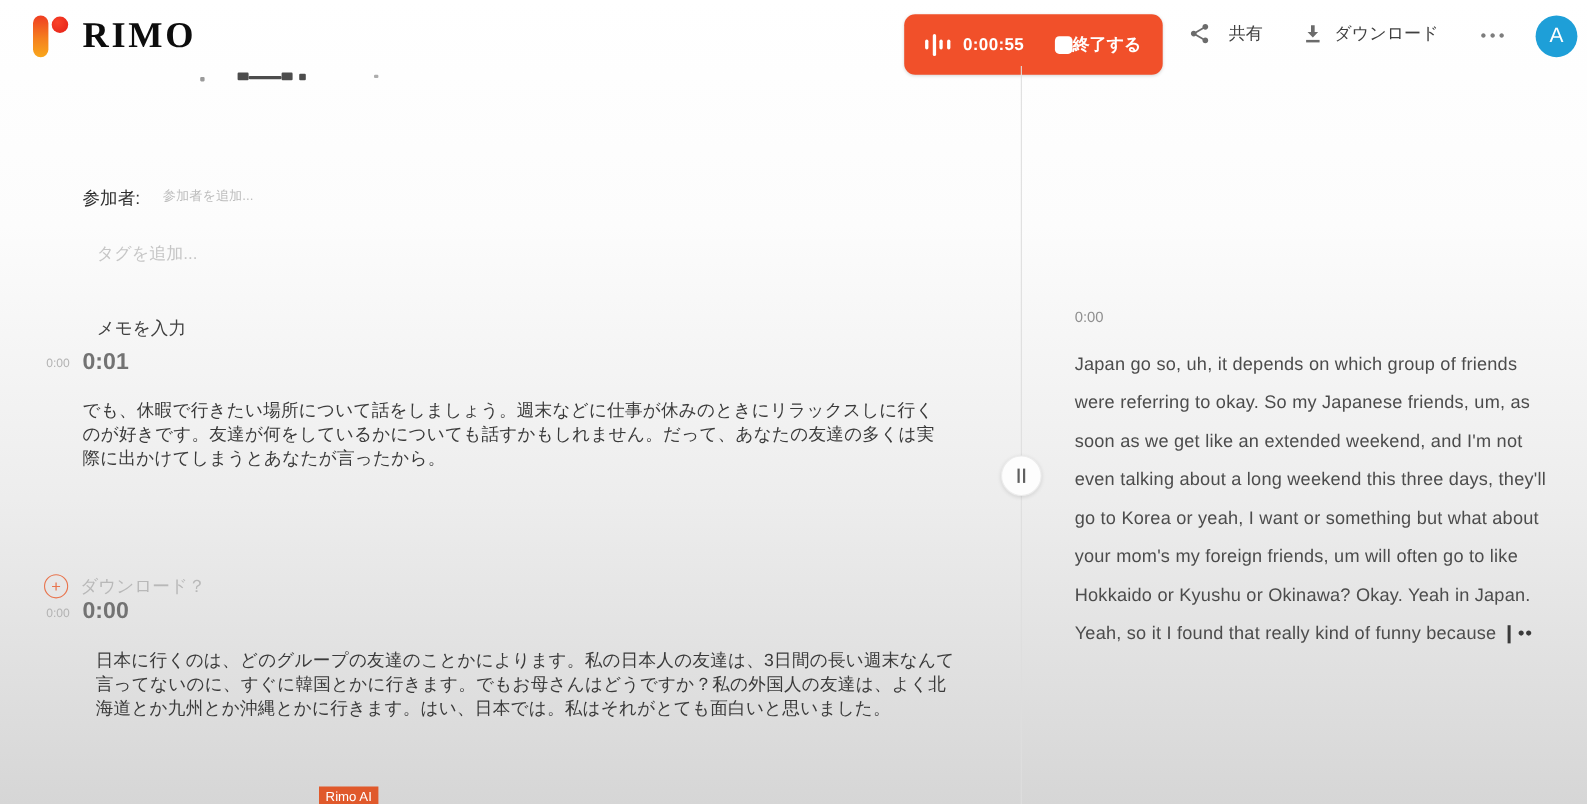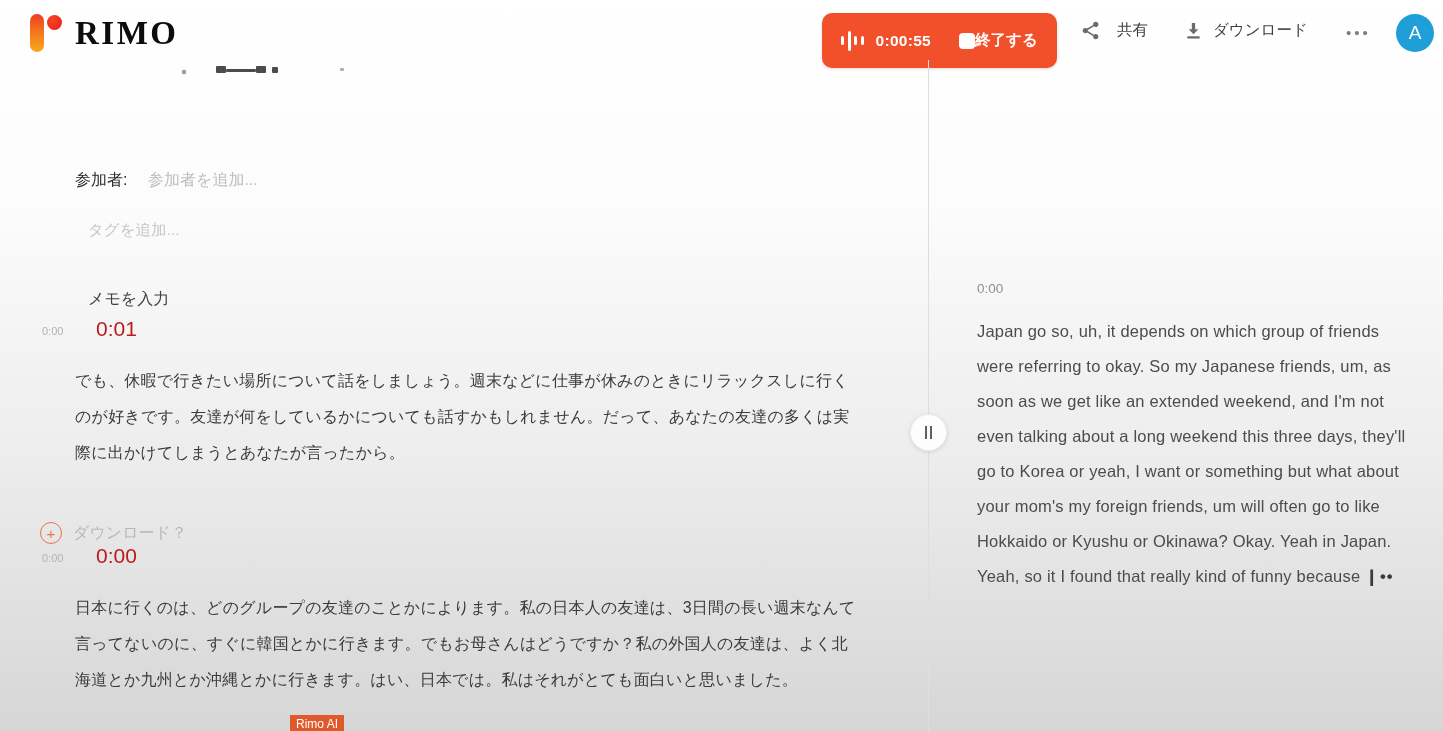--- a/index.html
+++ b/index.html
@@ -40,27 +40,27 @@
                letter-spacing:3px; cursor:pointer; }
   .avatar { position:absolute; left:1396px; top:14px; width:38px; height:38px; border-radius:50%;
     background:#1e9fd8; color:#fff; font-size:19px; display:flex; align-items:center;
     justify-content:center; cursor:pointer; }
 
   
   .left-panel { position:absolute; left:0; top:60px; width:928px; height:671px; }
   .clip-frag { position:absolute; }
   .clip-frag div { position:absolute; background:#4c4c4c; border-radius:1px; }
   .meta-label { position:absolute; left:75px; top:110px; font-size:16px; color:#2f2f2f; font-weight:500; }
-  .meta-participants { position:absolute; left:148px; top:110px; font-size:16px; color:#bdbdbd; cursor:text; }
+  .meta-participants { position:absolute; left:148px; top:110px; font-size:12px; color:#bdbdbd; cursor:text; }
   .meta-tags { position:absolute; left:88px; top:160px; font-size:15.5px; color:#c6c6c6; cursor:text; }
   .meta-memo { position:absolute; left:88px; top:229px; font-size:16px; color:#404040; cursor:text; }
 
   .time-small { position:absolute; left:42px; font-size:11px; color:#b3b3b3; }
-  .time-bold { position:absolute; left:75px; font-size:21px; font-weight:400; color:#b91c1c; cursor:pointer;margin-left:21px; }
-  .jp-para { position:absolute; left:75px; width:784px; font-size:16px; line-height:36px;
+  .time-bold { position:absolute; left:75px; font-size:21px; font-weight:700; color:#737373; cursor:pointer; }
+  .jp-para { position:absolute; left:75px; width:784px; font-size:16px; line-height:22px;
              color:#3a3a3a; letter-spacing:.2px; cursor:text; }
 
   .add-row { position:absolute; left:40px; top:462px; display:flex; align-items:center; gap:11px; cursor:pointer; }
   .plus-circle { width:22px; height:22px; border:1.5px solid #e8744d; border-radius:50%;
     color:#e8744d; font-size:15px; display:flex; align-items:center; justify-content:center; line-height:1; }
   .add-label { font-size:16px; color:#b8b8b8; }
 
   .ai-cursor-label { position:absolute; left:290px; top:655px; background:#e0592b; color:#fff;
     font-size:12px; padding:2px 6px 3px; white-space:nowrap; z-index:5; }
 
@@ -147,21 +147,21 @@
   <span class="time-bold" style="top:257px;">0:01</span>
   <p class="jp-para" style="top:303px;">でも、休暇で行きたい場所について話をしましょう。週末などに仕事が休みのときにリラックスしに行くのが好きです。友達が何をしているかについても話すかもしれません。だって、あなたの友達の多くは実際に出かけてしまうとあなたが言ったから。</p>
 
   <div class="add-row">
     <span class="plus-circle">+</span>
     <span class="add-label">ダウンロード？</span>
   </div>
 
   <span class="time-small" style="top:492px;">0:00</span>
   <span class="time-bold" style="top:484px;">0:00</span>
-  <p class="jp-para" style="top:530px;">日本に行くのは、どのグループの友達のことかによります。私の日本人の友達は、3日間の長い週末なんて言ってないのに、すぐに韓国とかに行きます。でもお母さんはどうですか？私の外国人の友達は、よく北海道とか九州とか沖縄とかに行きます。はい、日本では。私はそれがとても面白いと思いました。</p>
+  <p class="jp-para" style="top:530px;margin-left:12px;">日本に行くのは、どのグループの友達のことかによります。私の日本人の友達は、3日間の長い週末なんて言ってないのに、すぐに韓国とかに行きます。でもお母さんはどうですか？私の外国人の友達は、よく北海道とか九州とか沖縄とかに行きます。はい、日本では。私はそれがとても面白いと思いました。</p>
 
   <span class="ai-cursor-label">Rimo AI</span>
 
 </div>
 
 <div class="divider-line"></div>
 <div class="divider-handle">
     <i></i>
     <i></i>
   </div>

